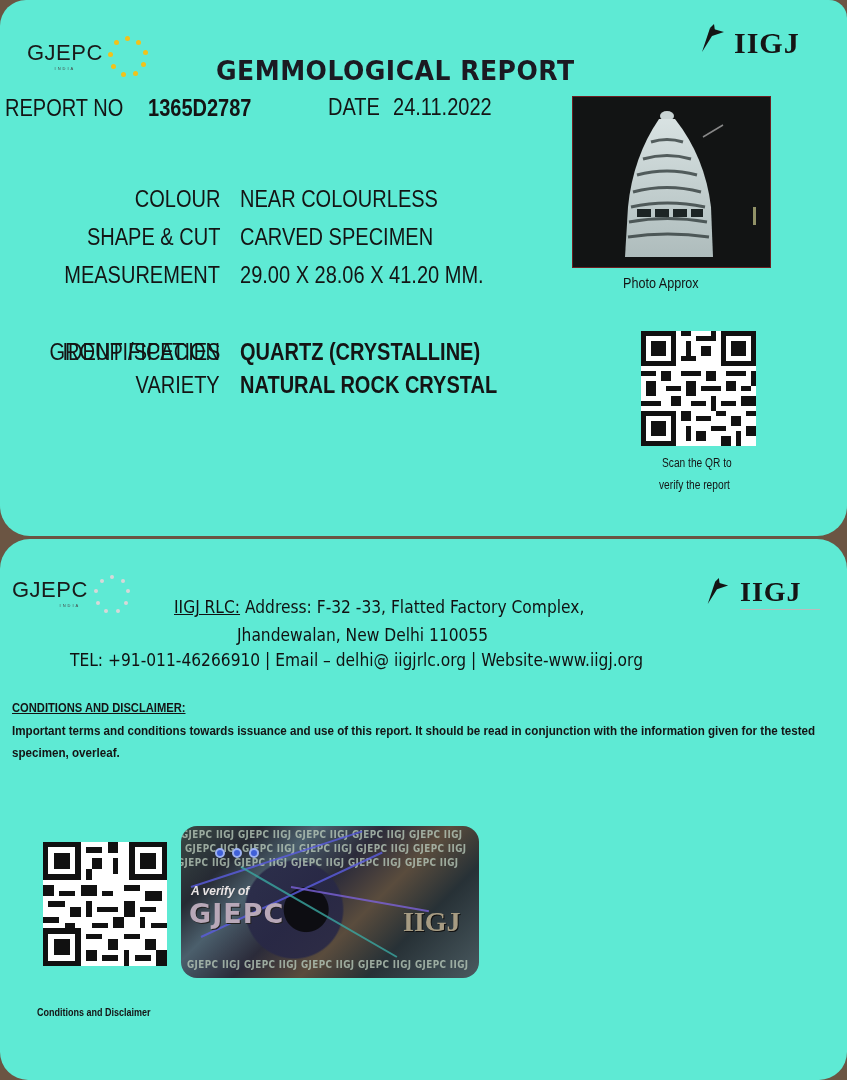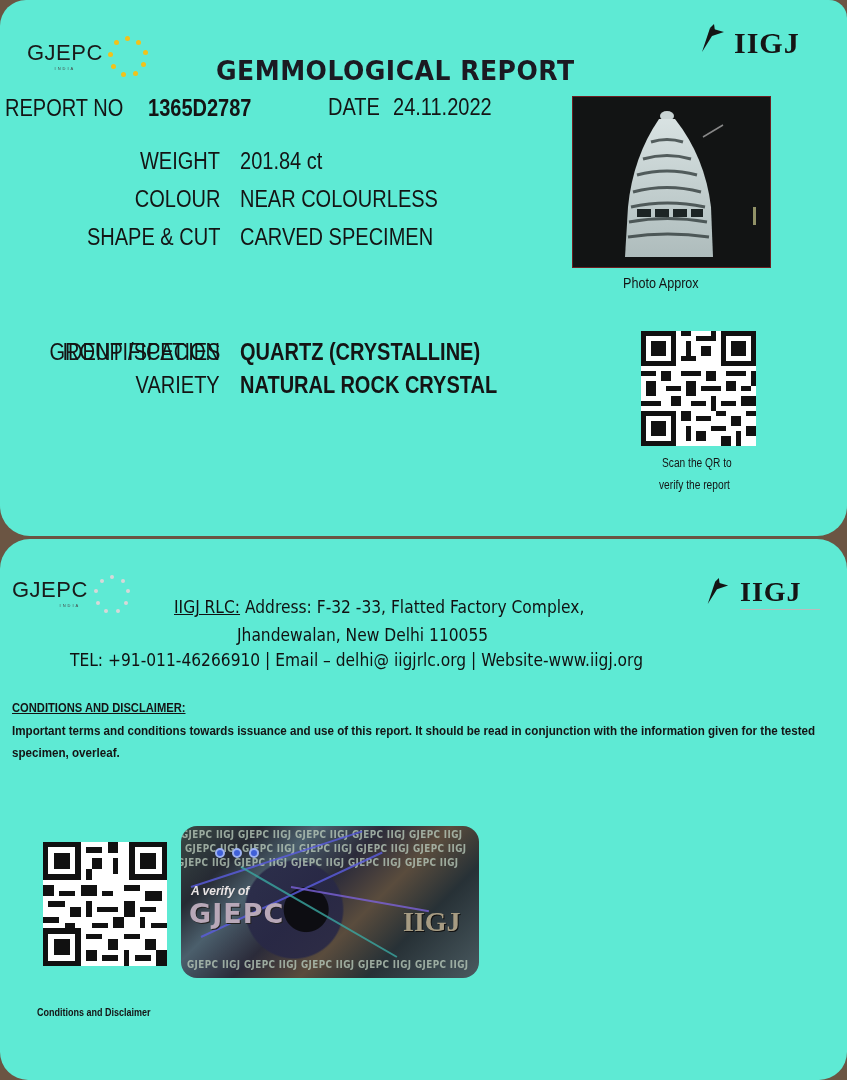--- a/index.html
+++ b/index.html
@@ -118,31 +118,31 @@
     </div>
   </div>
 
   <div id="report-title" class="abs">GEMMOLOGICAL REPORT</div>
 
   <div id="report-no-label" class="abs mono-narrow">REPORT NO</div>
   <div id="report-no-value" class="abs mono-narrow">1365D2787</div>
   <div id="date-label" class="abs mono-narrow">DATE</div>
   <div id="date-value" class="abs mono-narrow">24.11.2022</div>
 
-  <div class="field-row" style="top:148px;">
-    <span class="field-label">WEIGHT</span>
-    <span class="field-value">201.84 ct</span>
-  </div>
   <div class="field-row" style="top:186px;">
     <span class="field-label">COLOUR</span>
     <span class="field-value">NEAR COLOURLESS</span>
   </div>
   <div class="field-row" style="top:224px;">
     <span class="field-label">SHAPE &amp; CUT</span>
     <span class="field-value">CARVED SPECIMEN</span>
+  </div>
+  <div class="field-row" style="top:262px;">
+    <span class="field-label">MEASUREMENT</span>
+    <span class="field-value">29.00 X 28.06 X 41.20 MM.</span>
   </div>
   <div class="field-row" style="top:301px;margin-top:38px;">
     <span class="field-label">IDENTIFICATION</span>
     <span class="field-value"></span>
   </div>
   <div class="field-row" style="top:339px;">
     <span class="field-label">GROUP /SPECIES</span>
     <span class="field-value bold">QUARTZ (CRYSTALLINE)</span>
   </div>
   <div class="field-row" style="top:372px;">

